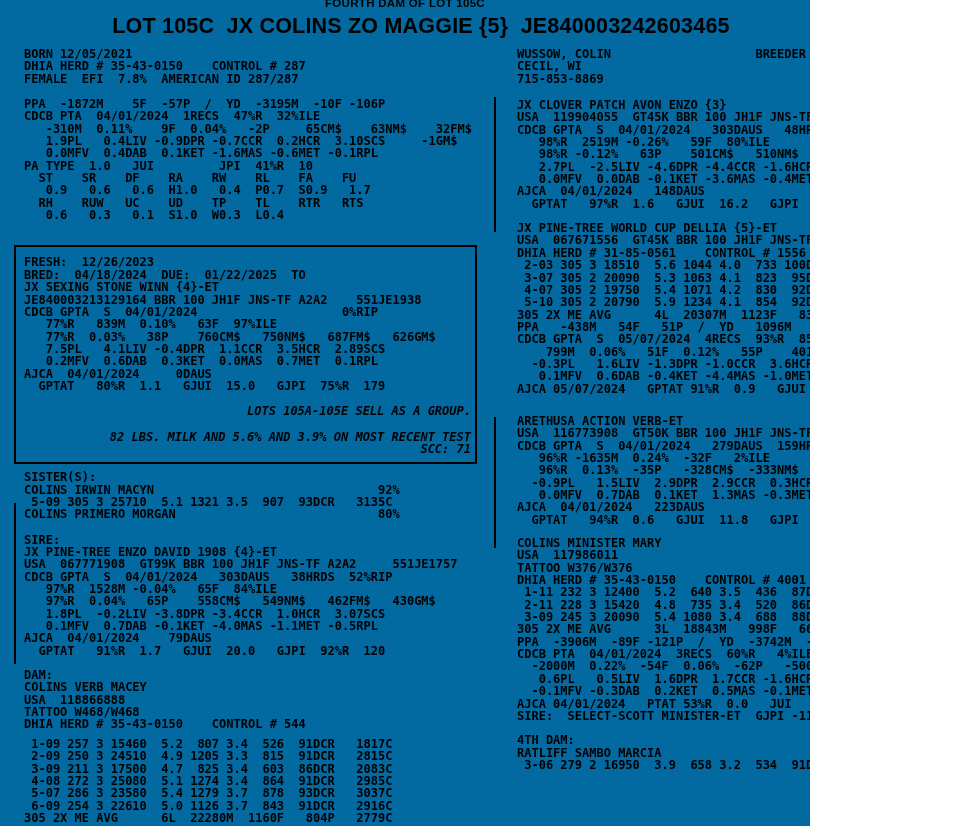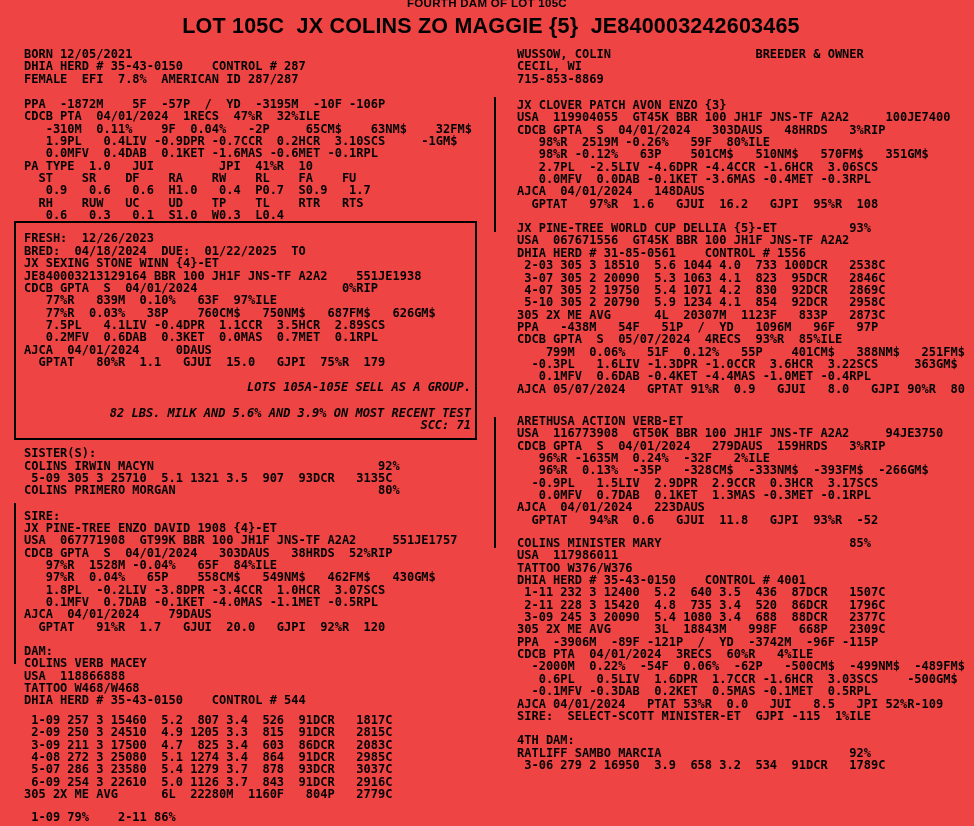--- a/index.html
+++ b/index.html
@@ -1,39 +1,39 @@
 <!DOCTYPE html>
 <html><head>
 <meta charset="utf-8">
 <style>
   * { margin: 0; padding: 0; box-sizing: border-box; }
   html, body { background: #ffffff; }
   .page {
     position: relative;
-    width: 974px;
+    width: 810px;
     height: 826px;
-    background: #ef4444;
+    background: #0369a1;
     color: #000000;
     overflow: hidden;
     font-family: "DejaVu Sans Mono", "Liberation Mono", monospace;
   }
   .top-clip {
     position: absolute;
     top: -3px; left: 0;
     width: 100%;
     text-align: center;
     font-family: "Liberation Sans", sans-serif;
     font-weight: bold;
     font-size: 11.5px;
     letter-spacing: 0.3px;
     white-space: pre;
   }
   .title {
     position: absolute;
-    top: 14px; left: 4px;
+    top: 14px; left: 16px;
     width: 100%;
     text-align: center;
     font-family: "Liberation Sans", sans-serif;
     font-weight: bold;
     font-size: 21.5px;
     letter-spacing: 0.2px;
     white-space: pre;
   }
   .col { position: absolute; top: 48px; }
   .col pre {
@@ -46,21 +46,21 @@
   .left  { left: 24px;  width: 462px; }
   .right { left: 517px; width: 456px; }
   .mt7  { margin-top: 7px; }
   .mt8  { margin-top: 13px; }
   .mt11 { margin-top: 11px; }
   .mt12 { margin-top: 12px; }
   .mt13 { margin-top: 13px; }
   .mt14 { margin-top: 14px; }
   .mt24 { margin-top: 20px; }
   .fresh-box {
-    margin: 0 0 0 -10px;
+    margin: 24px 0 0 -10px;
     width: 463px;
     border: 2px solid #000000;
     padding: 9px 4px 7px 8px;
   }
   .italic { font-style: italic; text-align: right; }
   .vbar {
     position: absolute;
     width: 2px;
     background: #000000;
   }

